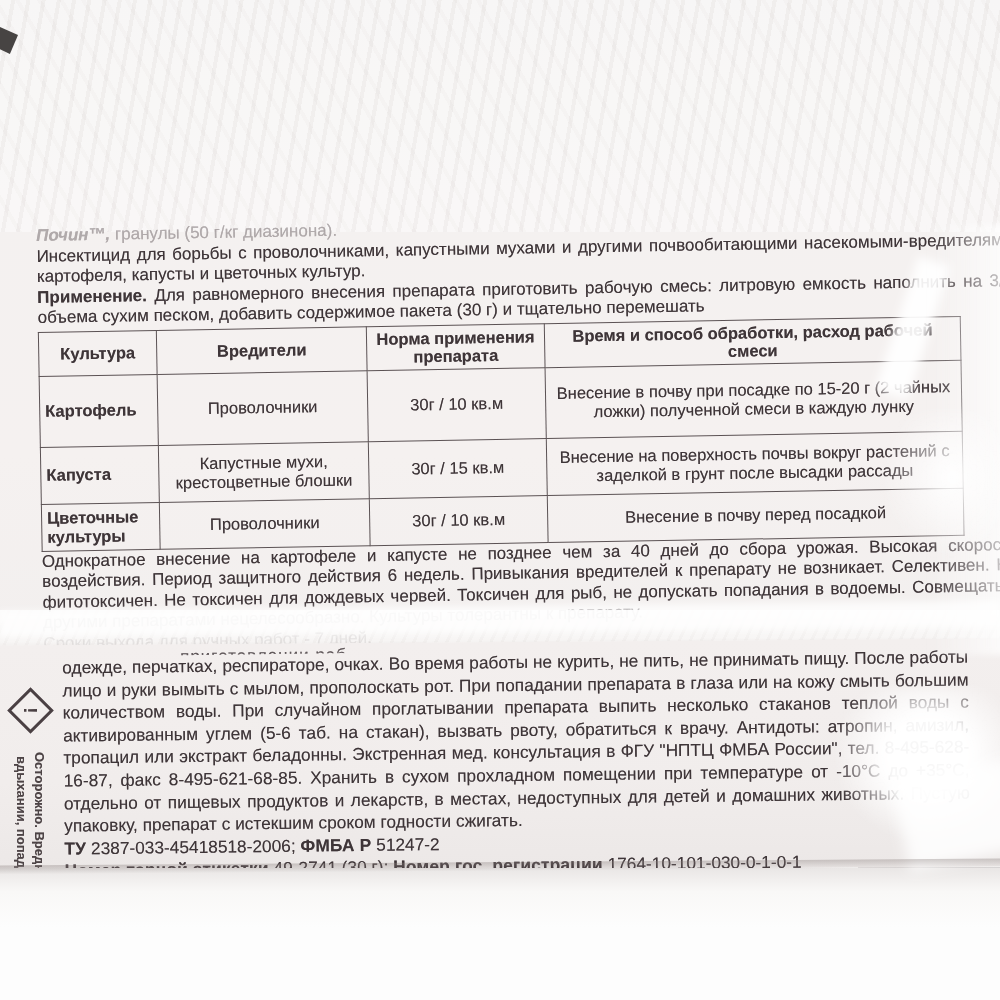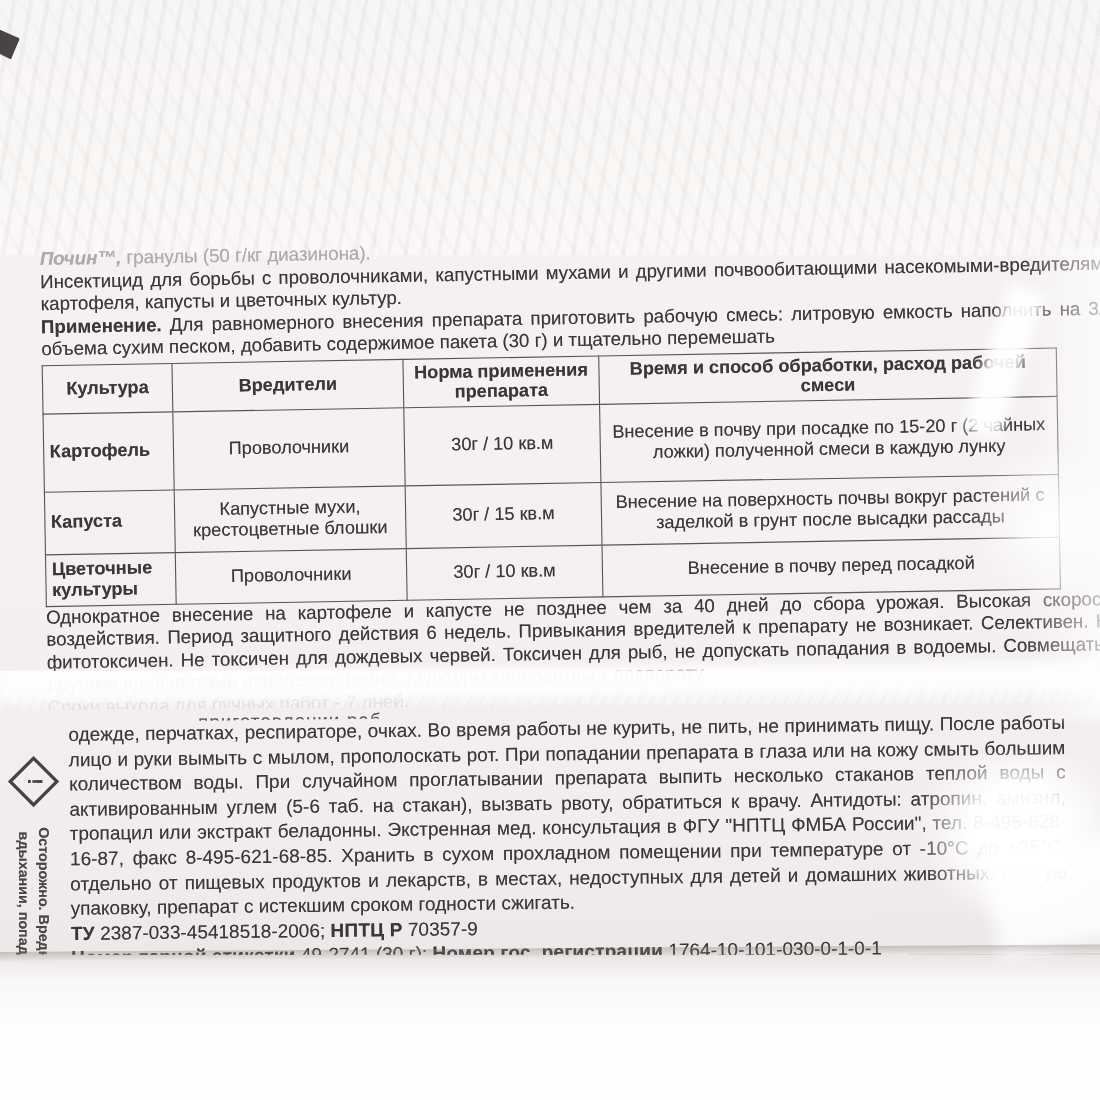--- a/index.html
+++ b/index.html
@@ -177,21 +177,21 @@
   <p class="para-just notes">Однократное внесение на картофеле и капусте не позднее чем за 40 дней до сбора урожая. Высокая скорость воздействия. Период защитного действия 6 недель. Привыкания вредителей к препарату не возникает. Селективен. Не фитотоксичен. Не токсичен для дождевых червей. Токсичен для рыб, не допускать попадания в водоемы. Совмещать с другими препаратами нецелесообразно. Культуры толерантны к препарату.</p>
   <p class="handwork">Сроки выхода для ручных работ - 7 дней.</p>
 </div>
 
 <div class="seam"></div>
 <div class="lower-pack"></div>
 
 <div class="lower-label">
   <div class="clipped-line">приготовлении раб</div>
   <p class="safety-para">одежде, перчатках, респираторе, очках. Во время работы не курить, не пить, не принимать пищу. После работы лицо и руки вымыть с мылом, прополоскать рот. При попадании препарата в глаза или на кожу смыть большим количеством воды. При случайном проглатывании препарата выпить несколько стаканов теплой воды с  активированным  углем (5-6 таб. на стакан), вызвать рвоту, обратиться  к  врачу. Антидоты:  атропин,  амизил,  тропацил  или  экстракт  беладонны.  Экстренная  мед.  консультация в ФГУ  "НПТЦ  ФМБА  России", тел. 8-495-628-16-87, факс 8-495-621-68-85. Хранить в сухом прохладном помещении при температуре от -10°С до +35°С, отдельно от пищевых продуктов и лекарств, в местах, недоступных для детей и домашних животных. Пустую упаковку, препарат с истекшим сроком годности сжигать.</p>
-  <div class="tu-line"><b>ТУ</b> <span>2387-033-45418518-2006;</span> <b>НПТЦ Р</b> <span>70357-9</span></div>
+  <div class="tu-line"><b>ТУ</b> <span>2387-033-45418518-2006;</span> <b>ФМБА Р</b> <span>51247-2</span></div>
   <div class="num-line"><b>Номер тарной этикетки</b> <span>49-2741 (30 г);</span> <b>Номер гос. регистрации</b> <span>1764-10-101-030-0-1-0-1</span></div>
 </div>
 
 <div class="warn-diamond">
     <span>!</span>
   </div>
 <div class="vwarn" id="vwarn1">Осторожно. Вредно</div>
 <div class="vwarn" id="vwarn2">вдыхании, попадани</div>
 
 <div class="glare g1"></div>

